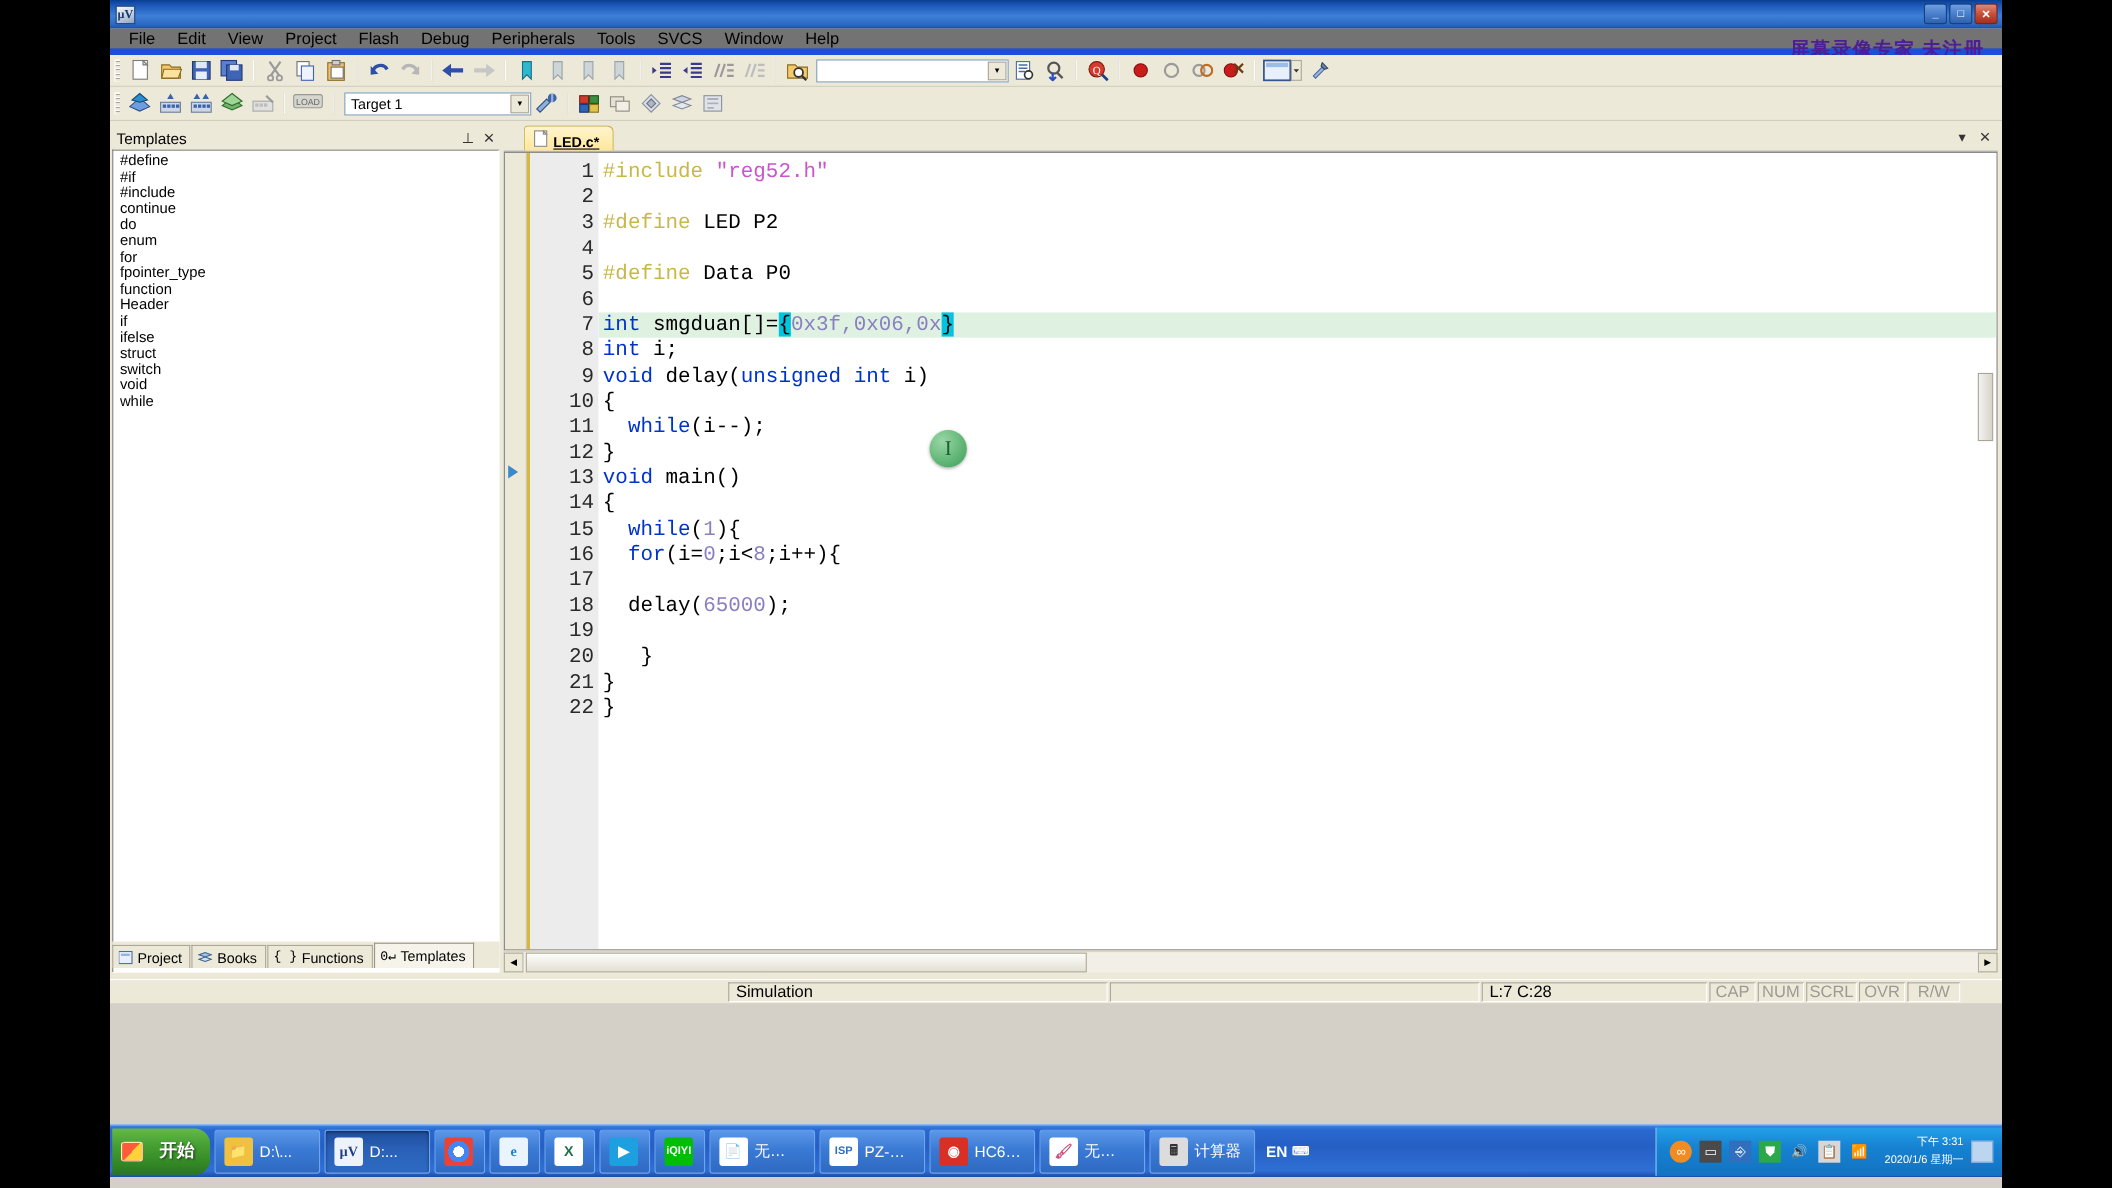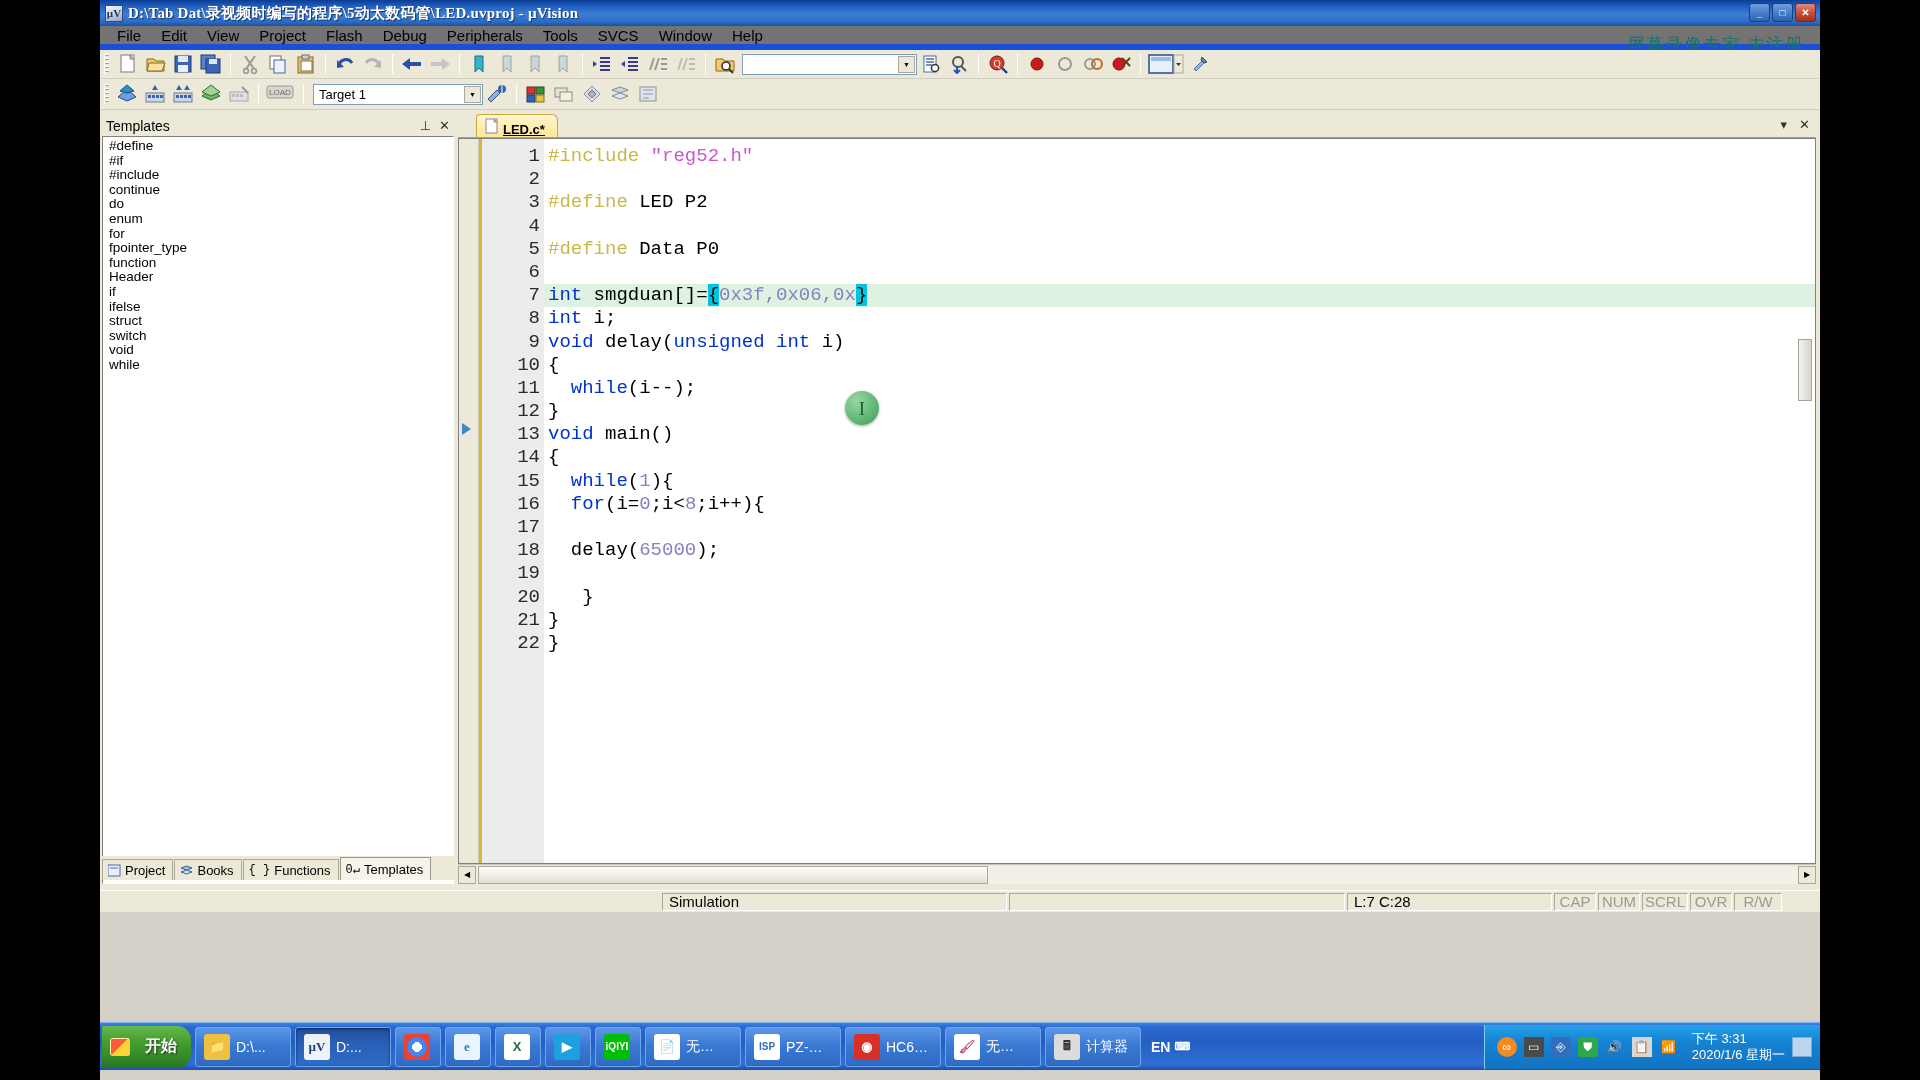--- a/index.html
+++ b/index.html
@@ -136,22 +136,22 @@
     position: absolute; right: 1px; top: 1px;
     width: 17px; height: 17px;
     background: #ece9d8; border: 1px solid #aca899;
     display: flex; align-items: center; justify-content: center;
     font-size: 7px;
   }
 
   .watermark {
     position: absolute;
     right: 16px; top: 33px;
-    color: #0f766e;
-    font-size: 18px; font-weight: normal;
+    color: #4c1d95;
+    font-size: 18px; font-weight: bold;
     font-family: "Liberation Sans", sans-serif;
     white-space: nowrap;
     letter-spacing: 1px;
   }
 
   
   .workspace {
     position: absolute; left: 0; top: 110px;
     width: 1720px; height: 780px;
     background: #ece9d8;
@@ -432,41 +432,40 @@
     padding: 0 8px 0 12px;
     background: linear-gradient(180deg,#23a1e8 0%,#1682d2 40%,#1273c1 100%);
     border-left: 1px solid #7fd0f8;
   }
   .tray-ico {
     width: 20px; height: 20px;
     display: flex; align-items: center; justify-content: center;
     font-size: 12px;
   }
   .clock {
-    color: #fff; font-size: 13px; line-height: 16px;
-    text-align: left; margin-left: 6px;
+    color: #fff; font-size: 10px; line-height: 16px;
+    text-align: right; margin-left: 6px;
     font-family: "Liberation Sans", sans-serif;
     white-space: nowrap;
   }
   .ime-box {
     display: flex; align-items: center; gap: 4px;
     color: #fff; font-size: 14px;
     padding: 0 6px; margin-left: 4px;
     font-weight: bold;
   }
 </style>
 </head>
 <body>
 
 <div id="root">
   <div id="desktop">
 
     <div class="titlebar">
       <div class="title-icon">µV</div>
-      <div class="title-text">D:\Tab Dat\录视频时编写的程序\5动太数码管\LED.uvproj - µVision</div>
       <div class="title-btns">
         <div class="tbtn">_</div>
         <div class="tbtn">□</div>
         <div class="tbtn close">✕</div>
       </div>
     </div>
 
     <div class="menubar">
       <div class="menu-item">File</div>
       <div class="menu-item">Edit</div>

